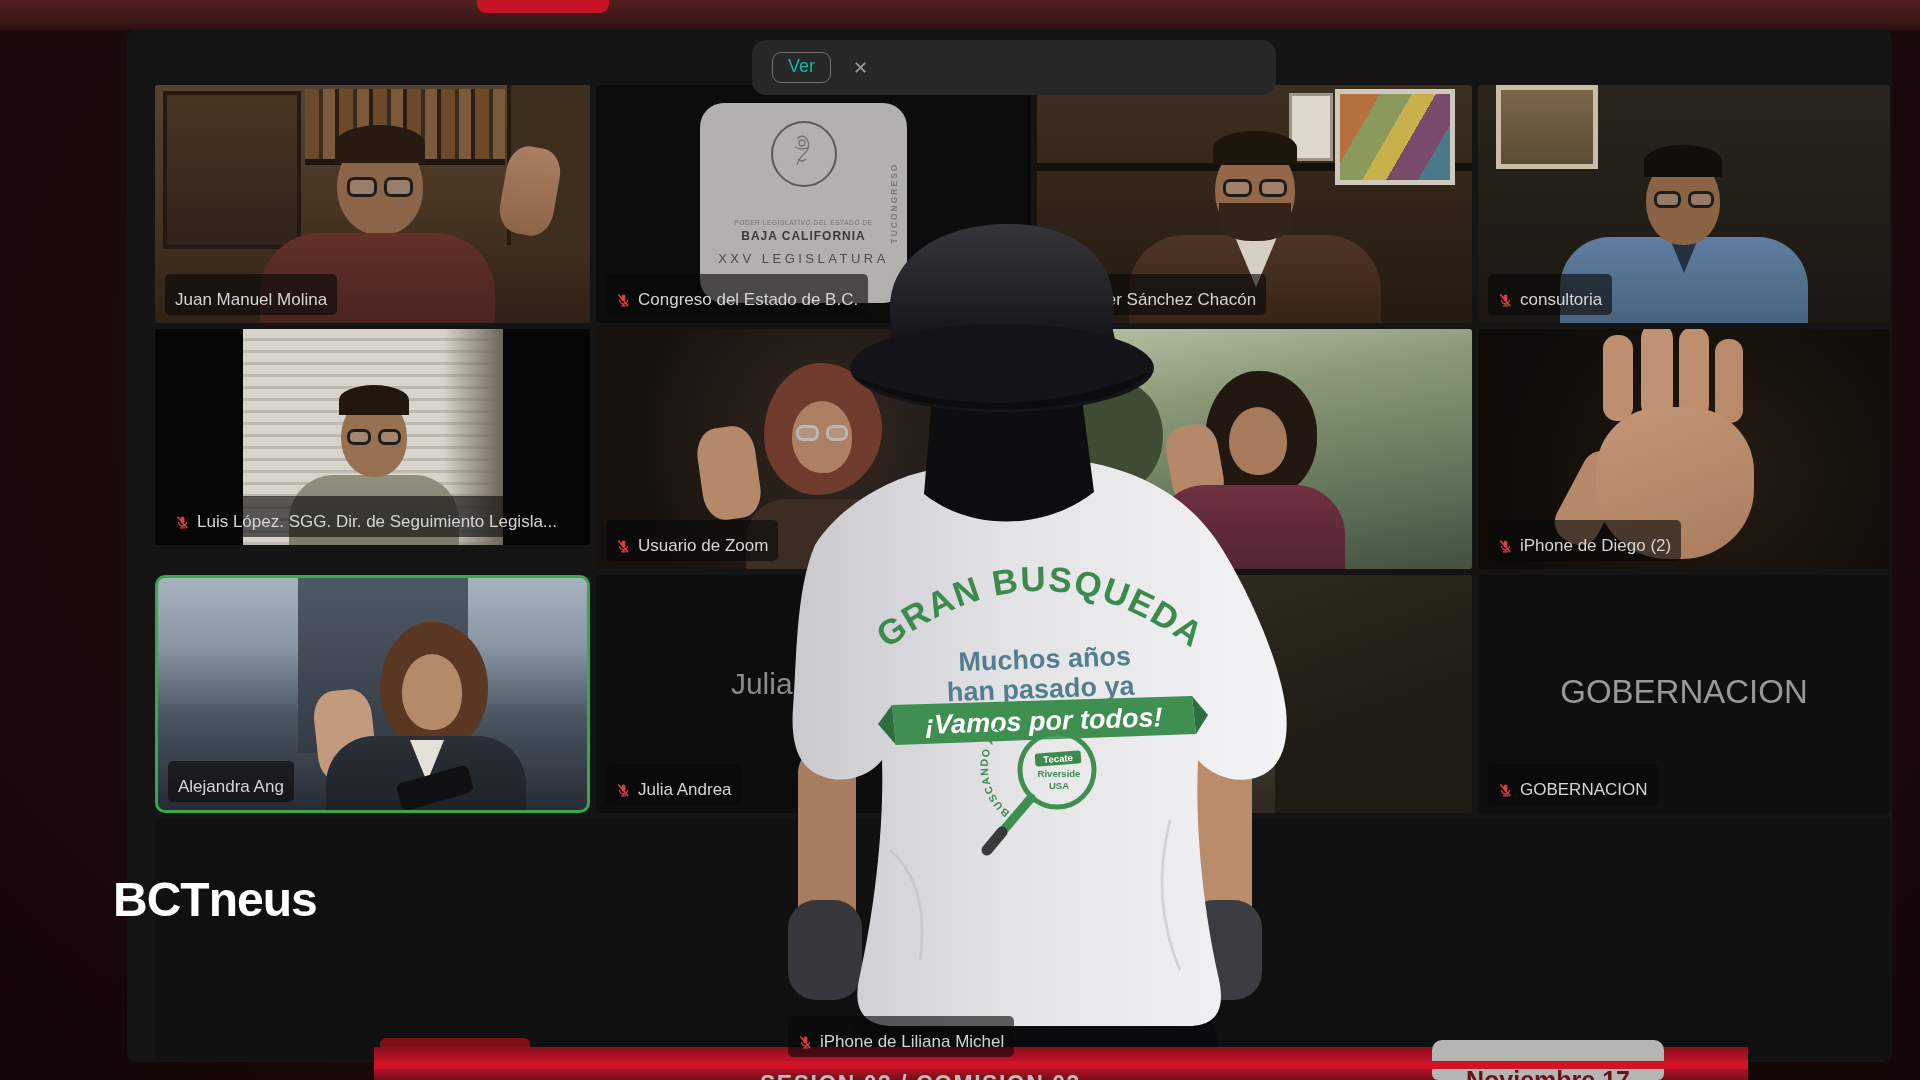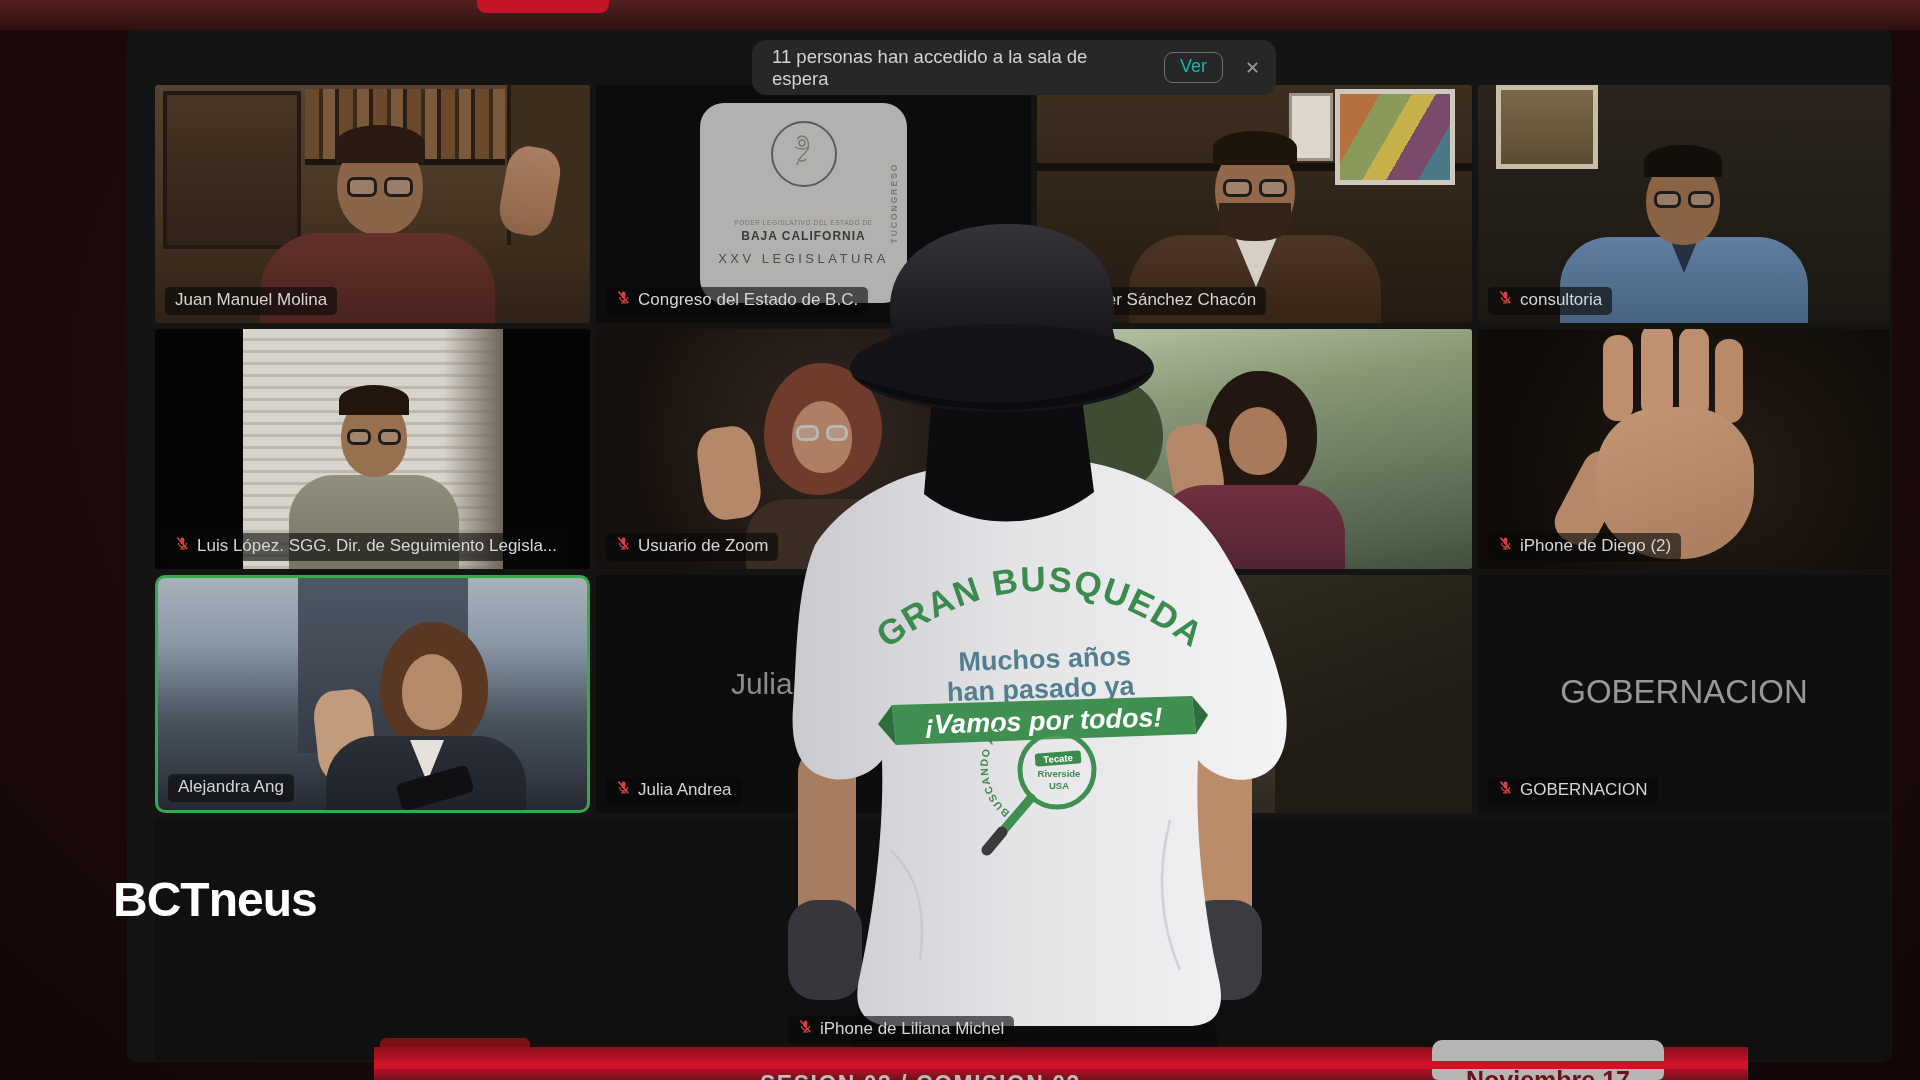--- a/index.html
+++ b/index.html
@@ -6,22 +6,22 @@
   .stage{position:relative;width:1920px;height:1080px;overflow:hidden;
     font-family:"Liberation Sans","DejaVu Sans",sans-serif;
     background:radial-gradient(ellipse at 50% 35%, #3a1315 0%, #220c0d 45%, #120607 100%);}
   .frame-top{position:absolute;left:0;top:0;width:1920px;height:30px;
     background:linear-gradient(180deg,#54201f 0%,#2e1011 100%);z-index:20;}
   .red-blob{position:absolute;left:477px;top:0;width:132px;height:13px;background:#c51426;
     border-radius:0 0 9px 9px;z-index:21;}
   .zoom-window{position:absolute;left:127px;top:28px;width:1765px;height:1034px;
     background:#141414;border-radius:10px;z-index:1;}
   .tile{position:absolute;background:#1b1b1b;overflow:hidden;border-radius:3px;z-index:2;}
-  .label{position:absolute;left:10px;bottom:8px;display:flex;align-items:flex-start;gap:7px;
-    background:rgba(8,8,8,.62);border-radius:5px;padding:3px 10px 5px;font-size:17px;
+  .label{position:absolute;left:10px;bottom:8px;display:flex;align-items:center;gap:7px;
+    background:rgba(8,8,8,.62);border-radius:5px;padding:16px 10px 5px;font-size:17px;
     color:#d5d5d5;white-space:nowrap;z-index:3;}
   .label svg{flex:none;display:block;}
   .big-name{position:absolute;left:0;width:100%;text-align:center;color:#8b8b8b;z-index:2;}
   .sh{position:absolute;}
   .spec{position:absolute;display:flex;gap:7px;}
   .spec span{flex:1;border:3px solid #1c1c1c;border-radius:7px;background:rgba(205,215,225,.22);}
   .active-tile{border:3px solid #37a84c;border-radius:10px;}
   
   .notif{position:absolute;left:752px;top:40px;width:524px;height:55px;background:#272727;
     border-radius:14px;display:flex;align-items:center;padding:0 16px 0 20px;z-index:6;
@@ -150,21 +150,21 @@
             <path d="M3.8 7.5a4.2 4.2 0 0 0 8.4 0" fill="none" stroke-width="1.4"></path>
             <line x1="8" y1="11.7" x2="8" y2="13.6" stroke-width="1.4"></line>
             <line x1="5.4" y1="13.8" x2="10.6" y2="13.8" stroke-width="1.4"></line>
             <line x1="2.5" y1="1.5" x2="13" y2="14" stroke-width="1.7"></line>
           </g>
         </svg>
       <span>consultoria</span>
       </div>
   </div>
 
-  <div class="tile" id="t5" style="left:155px;top:329px;width:435px;height:240px;background:#050505;">
+  <div class="tile" id="t5" style="left:155px;top:329px;width:435px;height:216px;background:#050505;">
     <div class="sh" style="left:88px;top:0;width:260px;height:240px;background:repeating-linear-gradient(180deg,#d8d4cc 0 9px,#beb9b0 9px 12px);overflow:hidden;">
       <div class="sh" style="left:200px;top:0;width:60px;height:240px;background:linear-gradient(90deg,rgba(110,102,90,0),#6e665a);"></div>
       <div class="sh" style="left:46px;top:146px;width:170px;height:94px;background:linear-gradient(#91907f,#767463);border-radius:45px 45px 0 0;"></div>
       <div class="sh" style="left:98px;top:68px;width:66px;height:80px;background:#97704f;border-radius:50% 50% 46% 48%;"></div>
       <div class="sh" style="left:96px;top:56px;width:70px;height:30px;background:#20160e;border-radius:50% 50% 0 0;"></div>
       <div class="spec" style="left:104px;top:100px;width:54px;height:16px;">
           <span></span>
           <span></span>
         </div>
     </div>
@@ -293,21 +293,20 @@
           <path d="M3.8 7.5a4.2 4.2 0 0 0 8.4 0" fill="none" stroke-width="1.4"></path>
           <line x1="8" y1="11.7" x2="8" y2="13.6" stroke-width="1.4"></line>
           <line x1="5.4" y1="13.8" x2="10.6" y2="13.8" stroke-width="1.4"></line>
           <line x1="2.5" y1="1.5" x2="13" y2="14" stroke-width="1.7"></line>
         </g>
       </svg>
       <span>iPhone de Liliana Michel</span>
     </div>
 
   <div class="notif">
-    <span class="notif-text">11 personas han accedido a la sala de espera</span>
     <button class="notif-btn">Ver</button>
     <span class="notif-close">✕</span>
   </div>
 
   <svg style="position:absolute;left:740px;top:200px;width:600px;height:880px;z-index:10;" viewBox="0 0 600 880">
     <defs>
       <linearGradient id="shirtG" x1="0" y1="0" x2="1" y2="0">
         <stop offset="0" stop-color="#c9c9ce"></stop>
           <stop offset=".45" stop-color="#e4e4e7"></stop>
           <stop offset="1" stop-color="#f4f4f6"></stop>

